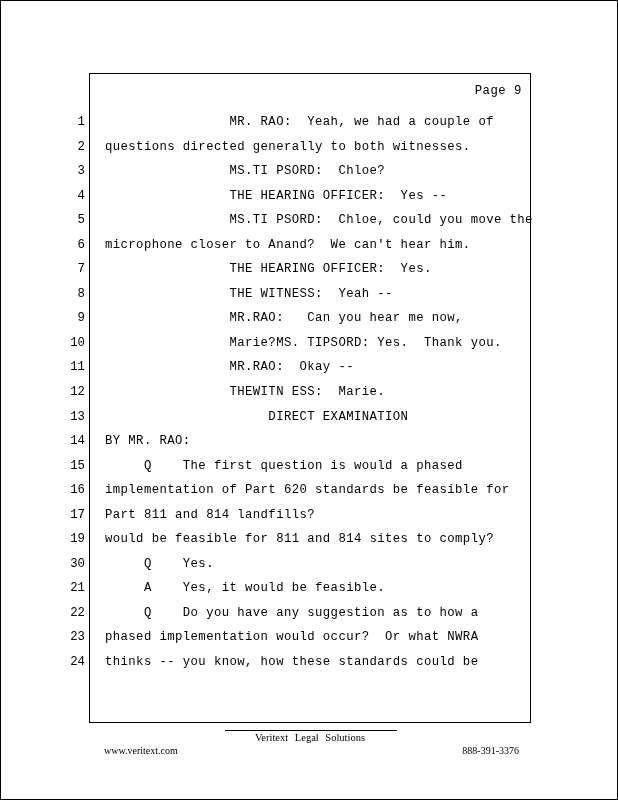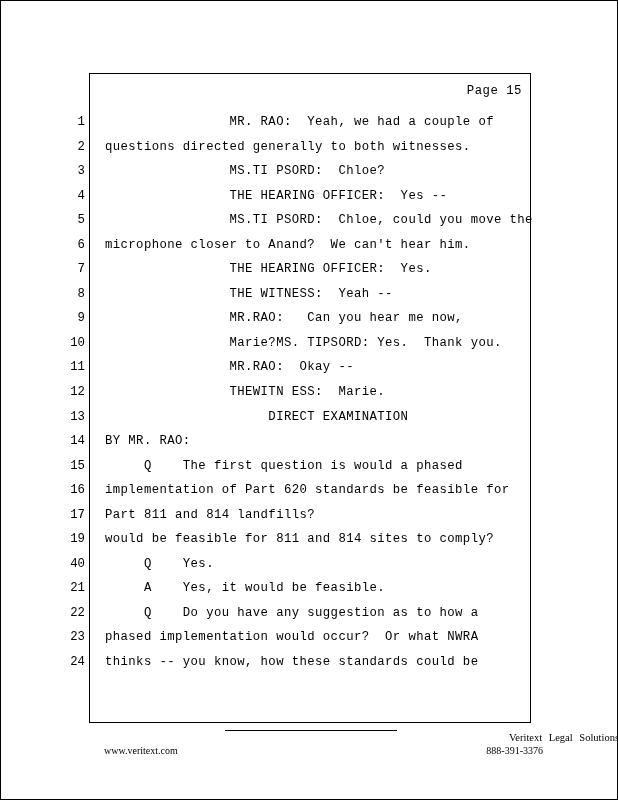--- a/index.html
+++ b/index.html
@@ -55,48 +55,48 @@
     left: 224px;
     top: 729px;
     width: 172px;
     border-top: 1px solid #000000;
   }
   .footer-center {
     position: absolute;
     top: 731px;
     left: 0;
     width: 618px;
-    text-align: right;
+    text-align: center;
     font-family: "Liberation Serif", serif;
     font-size: 10.5px;
     word-spacing: 4px;
   }
   .footer-left {
     position: absolute;
     top: 744px;
     left: 103px;
     font-family: "Liberation Serif", serif;
     font-size: 10px;
   }
   .footer-right {
     position: absolute;
     top: 744px;
-    right: 74px;
+    right: 98px;
     font-family: "Liberation Serif", serif;
     font-size: 10px;
     text-align: right;
   }
 </style>
 </head>
 <body>
 
 <div class="sheet">
 
   <div class="frame">
-    <div class="page-label">Page 15</div>
+    <div class="page-label">Page 9</div>
   </div>
 
   <div class="lines">
     <div class="line"><span class="num">1</span><span class="text">                MR. RAO:  Yeah, we had a couple of</span></div>
     <div class="line"><span class="num">2</span><span class="text">questions directed generally to both witnesses.</span></div>
     <div class="line"><span class="num">3</span><span class="text">                MS.TI PSORD:  Chloe?</span></div>
     <div class="line"><span class="num">4</span><span class="text">                THE HEARING OFFICER:  Yes --</span></div>
     <div class="line"><span class="num">5</span><span class="text">                MS.TI PSORD:  Chloe, could you move the</span></div>
     <div class="line"><span class="num">6</span><span class="text">microphone closer to Anand?  We can't hear him.</span></div>
     <div class="line"><span class="num">7</span><span class="text">                THE HEARING OFFICER:  Yes.</span></div>
@@ -104,21 +104,21 @@
     <div class="line"><span class="num">9</span><span class="text">                MR.RAO:   Can you hear me now,</span></div>
     <div class="line"><span class="num">10</span><span class="text">                Marie?MS. TIPSORD: Yes.  Thank you.</span></div>
     <div class="line"><span class="num">11</span><span class="text">                MR.RAO:  Okay --</span></div>
     <div class="line"><span class="num">12</span><span class="text">                THEWITN ESS:  Marie.</span></div>
     <div class="line"><span class="num">13</span><span class="text">                     DIRECT EXAMINATION</span></div>
     <div class="line"><span class="num">14</span><span class="text">BY MR. RAO:</span></div>
     <div class="line"><span class="num">15</span><span class="text">     Q    The first question is would a phased</span></div>
     <div class="line"><span class="num">16</span><span class="text">implementation of Part 620 standards be feasible for</span></div>
     <div class="line"><span class="num">17</span><span class="text">Part 811 and 814 landfills?</span></div>
     <div class="line"><span class="num">19</span><span class="text">would be feasible for 811 and 814 sites to comply?</span></div>
-    <div class="line"><span class="num">40</span><span class="text">     Q    Yes.</span></div>
+    <div class="line"><span class="num">30</span><span class="text">     Q    Yes.</span></div>
     <div class="line"><span class="num">21</span><span class="text">     A    Yes, it would be feasible.</span></div>
     <div class="line"><span class="num">22</span><span class="text">     Q    Do you have any suggestion as to how a</span></div>
     <div class="line"><span class="num">23</span><span class="text">phased implementation would occur?  Or what NWRA</span></div>
     <div class="line"><span class="num">24</span><span class="text">thinks -- you know, how these standards could be</span></div>
   </div>
 
   <div class="footer-rule"></div>
   <div class="footer-center">Veritext Legal Solutions</div>
   <div class="footer-left">www.veritext.com</div>
   <div class="footer-right">888-391-3376</div>

